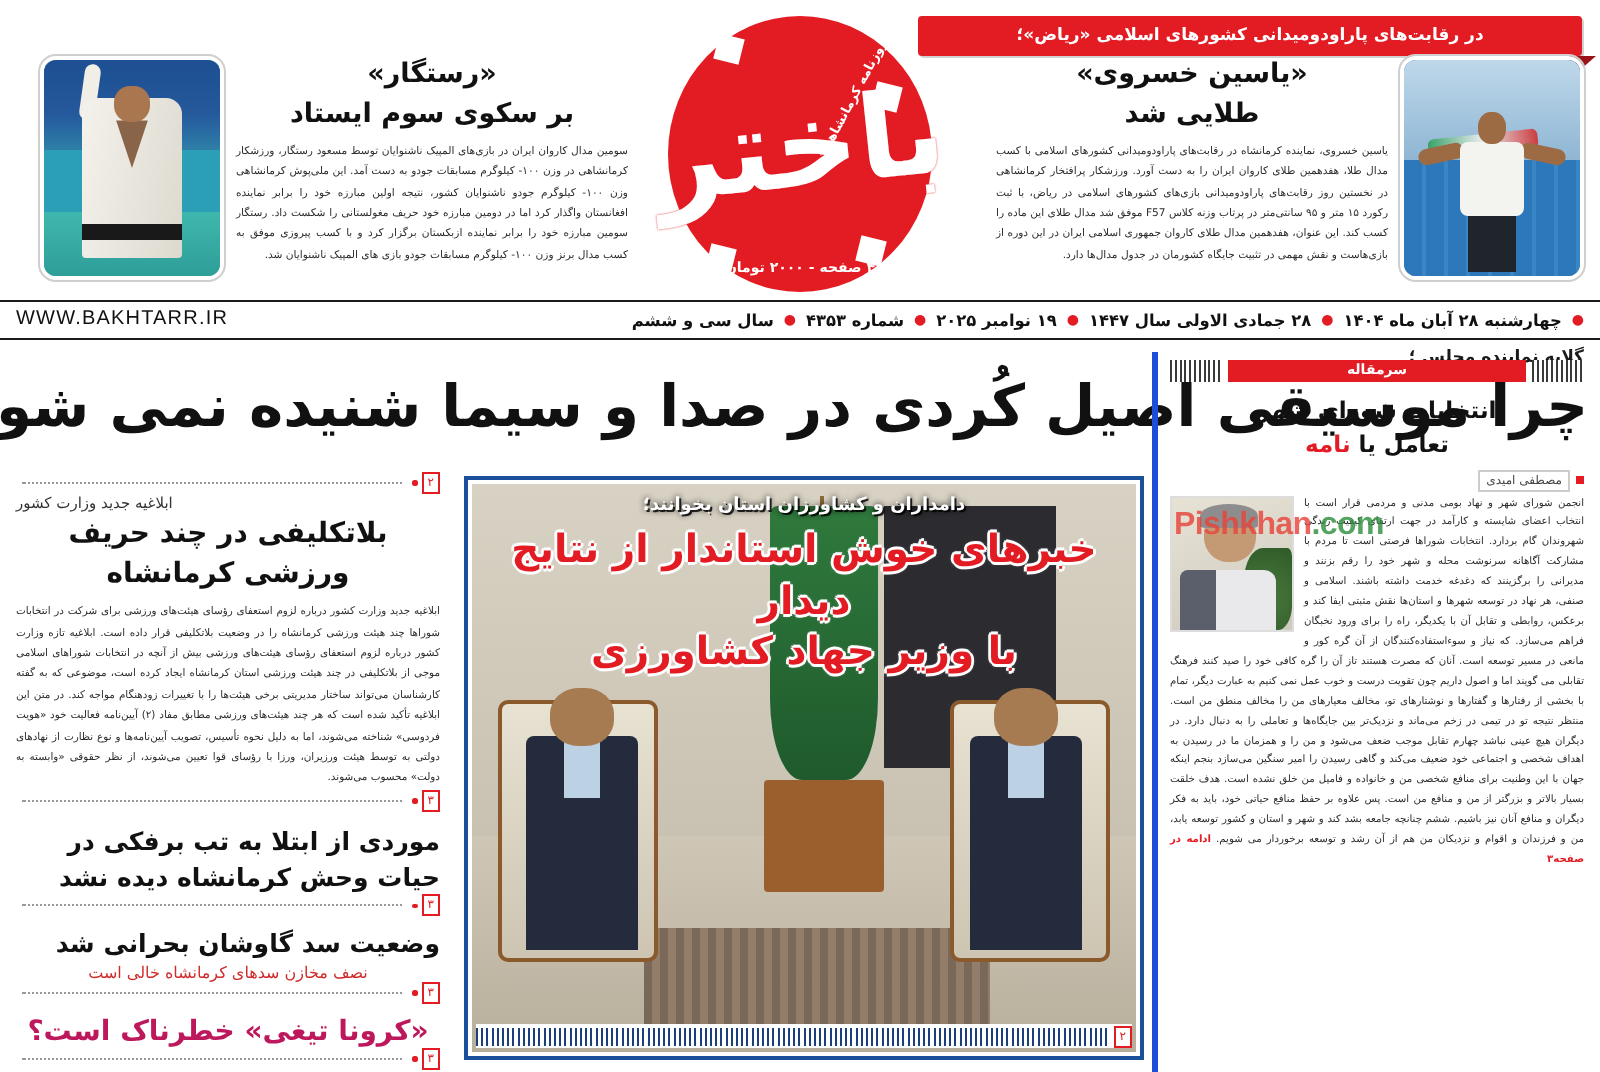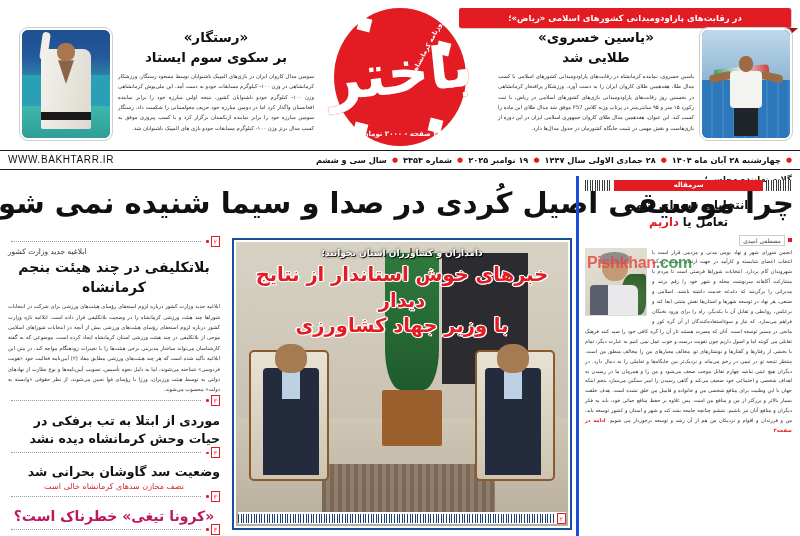--- a/index.html
+++ b/index.html
@@ -368,21 +368,21 @@
   <div class="col-left">
 
     <div class="ref-row">
       <span class="pagebox">۲</span>
       <span class="ref-dot"></span>
       <span class="leader"></span>
     </div>
 
     <div>
       <div class="a-kicker">ابلاغیه جدید وزارت کشور</div>
-      <div class="a-title">بلاتکلیفی در چند هیئت بنجم کرمانشاه</div>
+      <div class="a-title">بلاتکلیفی در چند حریف ورزشی کرمانشاه</div>
       <div class="a-text">ابلاغیه جدید وزارت کشور درباره لزوم استعفای رؤسای هیئت‌های ورزشی برای شرکت در انتخابات شوراها چند هیئت ورزشی کرمانشاه را در وضعیت بلاتکلیفی قرار داده است. ابلاغیه تازه وزارت کشور درباره لزوم استعفای رؤسای هیئت‌های ورزشی بیش از آنچه در انتخابات شوراهای اسلامی موجی از بلاتکلیفی در چند هیئت ورزشی استان کرمانشاه ایجاد کرده است، موضوعی که به گفته کارشناسان می‌تواند ساختار مدیریتی برخی هیئت‌ها را با تغییرات زودهنگام مواجه کند. در متن این ابلاغیه تأکید شده است که هر چند هیئت‌های ورزشی مطابق مفاد (۲) آیین‌نامه فعالیت خود «هویت فردوسی» شناخته می‌شوند، اما به دلیل نحوه تأسیس، تصویب آیین‌نامه‌ها و نوع نظارت از نهادهای دولتی به توسط هیئت ورزیران، ورزا با رؤسای قوا تعیین می‌شوند، از نظر حقوقی «وابسته به دولت» محسوب می‌شوند.</div>
     </div>
 
     <div class="ref-row">
       <span class="pagebox">۳</span>
       <span class="ref-dot"></span>
       <span class="leader"></span>
     </div>
 
     <div style="margin-top:6px">
@@ -456,21 +456,21 @@
 
     <div class="ed-top">
       <span class="ed-hatch"></span>
       <span class="ed-badge">سرمقاله</span>
       <span class="ed-hatch"></span>
     </div>
 
     <div class="ed-title">
       <div>انتخابات شورای شهر</div>
       <div>
-        <span>تعامل یا </span><span class="hl">داریم</span>
+        <span>تعامل یا </span><span class="hl">نامه</span>
       </div>
     </div>
 
     <div class="ed-author-row">
       <span class="ed-sq"></span>
       <span class="ed-author">مصطفی امیدی</span>
     </div>
 
     <div class="ed-content">
       <div class="ed-portrait">

